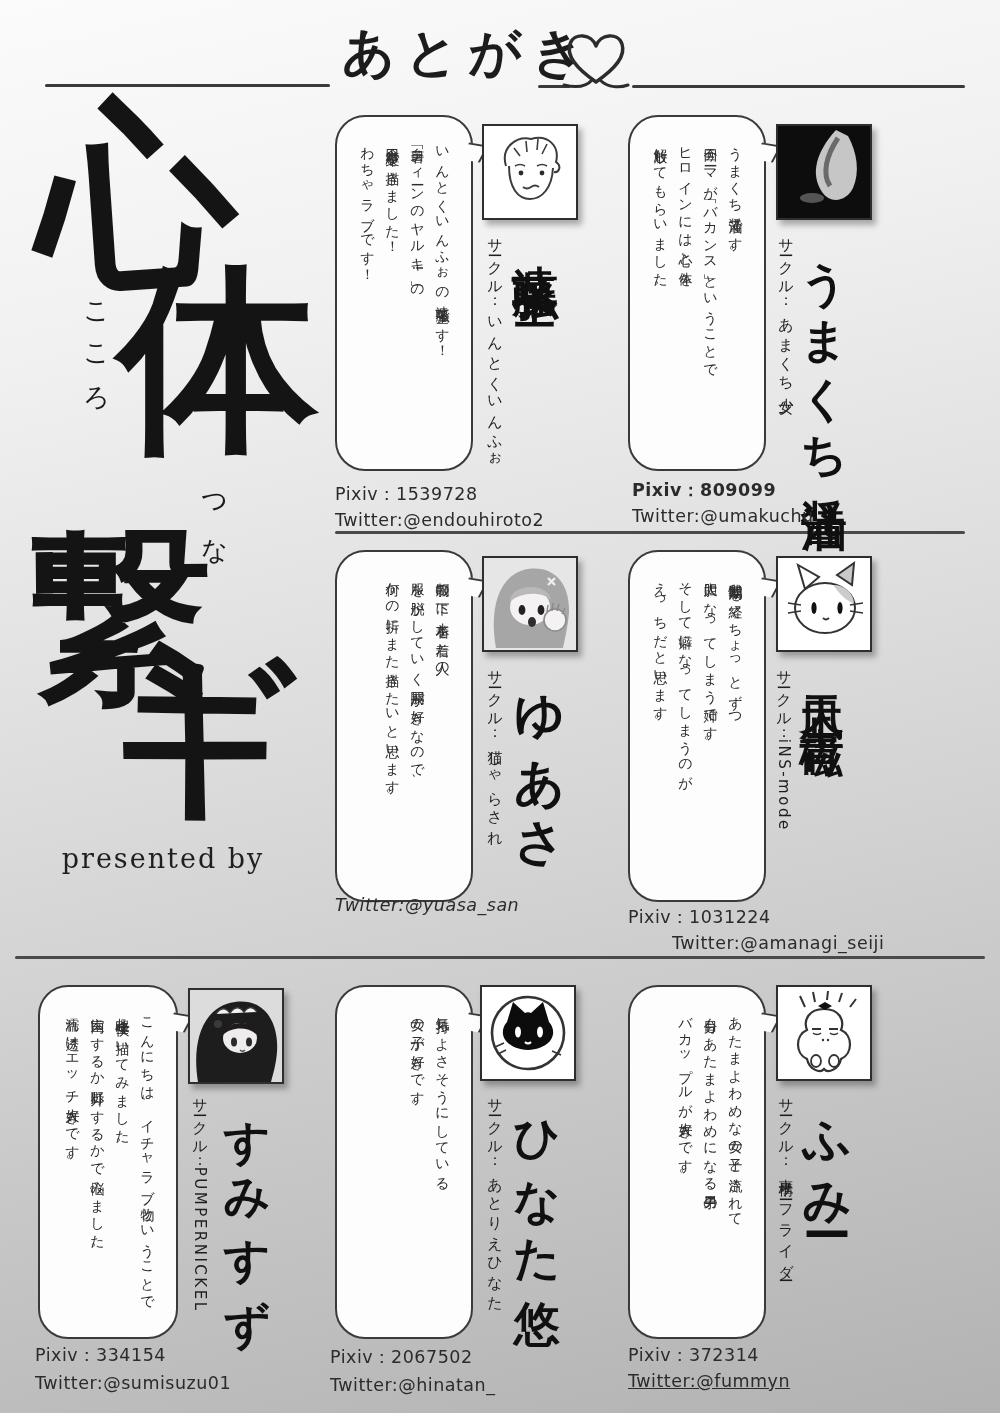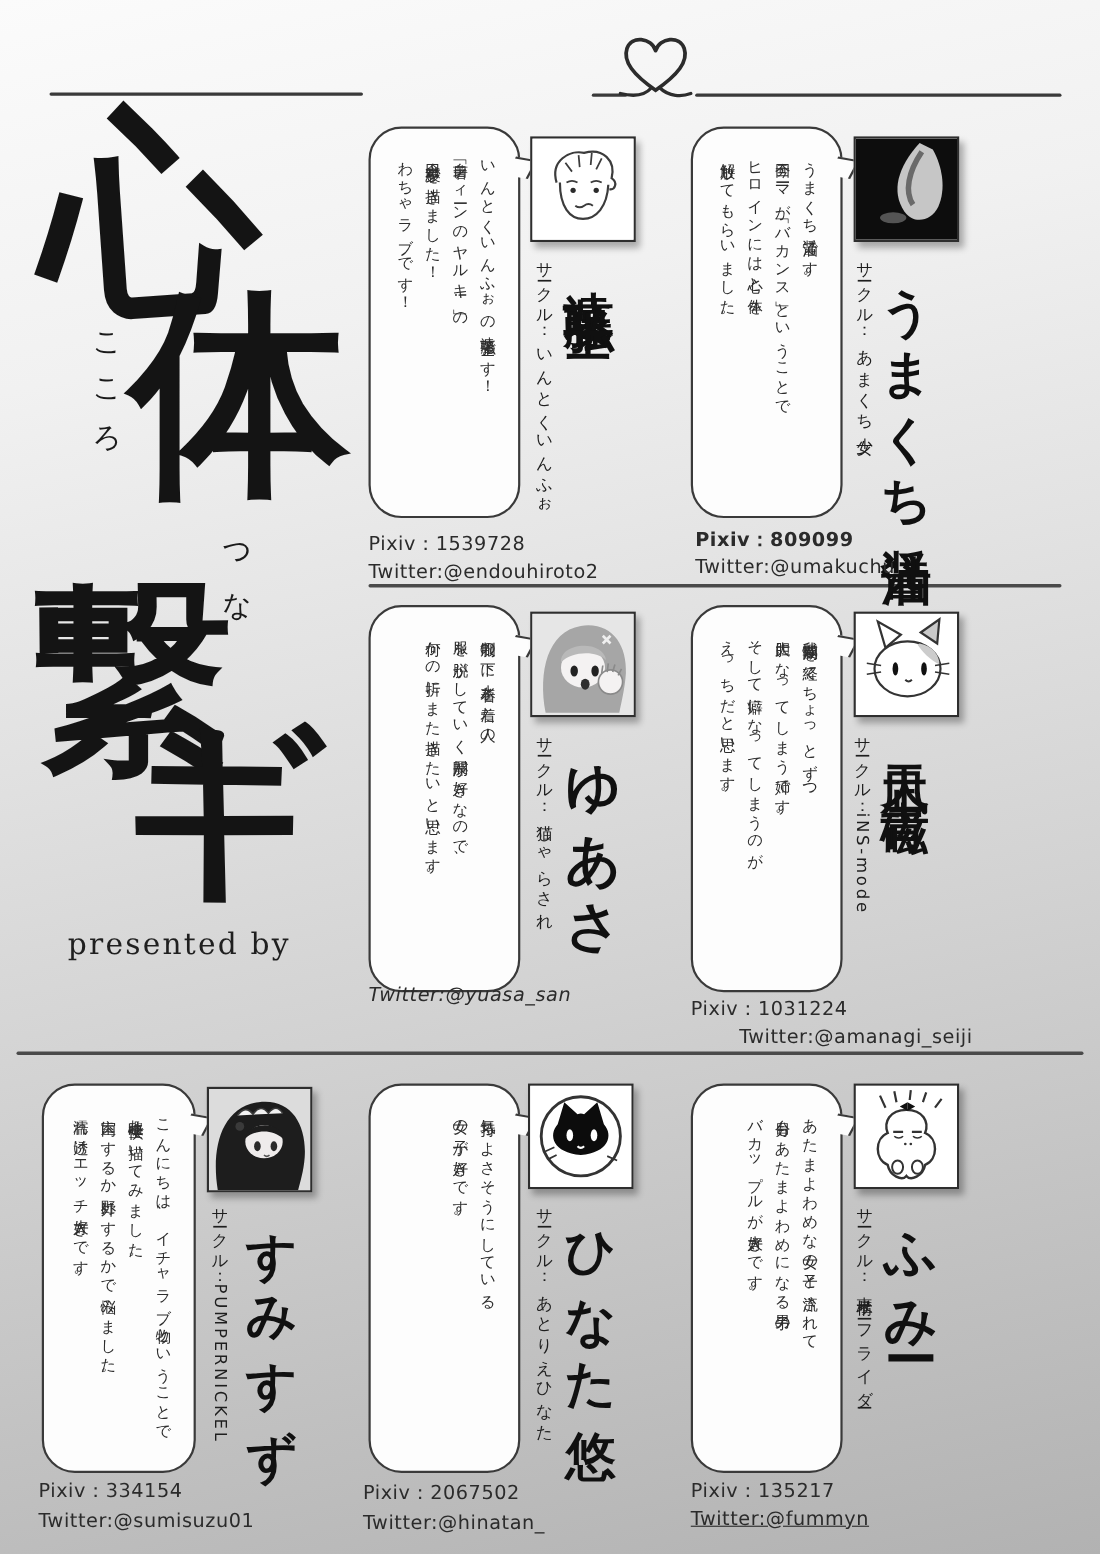--- a/index.html
+++ b/index.html
@@ -80,20 +80,21 @@
   .b4 .twitter{left:0; top:350px;font-style:italic;}
   .b5 .pixiv{left:0;   top:368px;}   .b5 .twitter{left:0;   top:396px;text-decoration:underline;}
   .b6 .pixiv{left:0;   top:370px;}   .b6 .twitter{left:0;   top:400px;}
   .b7 .pixiv{left:0;   top:368px;}   .b7 .twitter{left:0;   top:398px;}
 </style>
 </head>
 <body>
 
 <div class="page">
 
+  <div class="afterword-title">あとがき</div>
   <div class="hline hl-left"></div>
   <div class="hline hl-mid"></div>
   <div class="heart">
     <svg width="68" height="62" viewBox="0 0 68 62">
       <path d="M34 18 C 30 6, 12 4, 8 16 C 4 28, 14 40, 34 54 C 54 40, 64 28, 60 16 C 56 4, 38 6, 34 18" fill="none" stroke="#2c2c2c" stroke-width="3.4" stroke-linecap="round"></path>
       <path d="M2 57 C 14 60, 24 59, 30 52 M 38 52 C 46 60, 58 60, 66 57" fill="none" stroke="#2c2c2c" stroke-width="3" stroke-linecap="round"></path>
     </svg>
   </div>
   <div class="hline hl-right"></div>
   <div class="hline hl-row2"></div>
@@ -225,21 +226,21 @@
         <path d="M34 42 h9 M51 42 h9" stroke="#333" stroke-width="2"></path>
         <path d="M35 46 c2 2 6 2 8 0 M52 46 c2 2 6 2 8 0" stroke="#333" stroke-width="1.4" fill="none"></path>
         <circle cx="45" cy="53" r="1.2" fill="#333"></circle>
           <circle cx="50" cy="53" r="1.2" fill="#333"></circle>
         <ellipse cx="38" cy="74" rx="5" ry="6" fill="#fff" stroke="#333" stroke-width="1.8"></ellipse>
         <ellipse cx="56" cy="74" rx="5" ry="6" fill="#fff" stroke="#333" stroke-width="1.8"></ellipse>
       </svg>
     </div>
     <div class="artist-name">ふみー</div>
     <div class="circle-name">サークル：東構サーフライダー</div>
-    <div class="sns pixiv">Pixiv：135217</div>
+    <div class="sns pixiv">Pixiv：372314</div>
     <div class="sns twitter">Twitter:@fummyn</div>
   </div>
 
   <div class="artist-block b6">
     <div class="bubble">
         <span class="tail"></span>
       <div class="bubble-text">気持ちよさそうにしている
 女の子が好きです。</div>
     </div>
     <div class="avatar">

